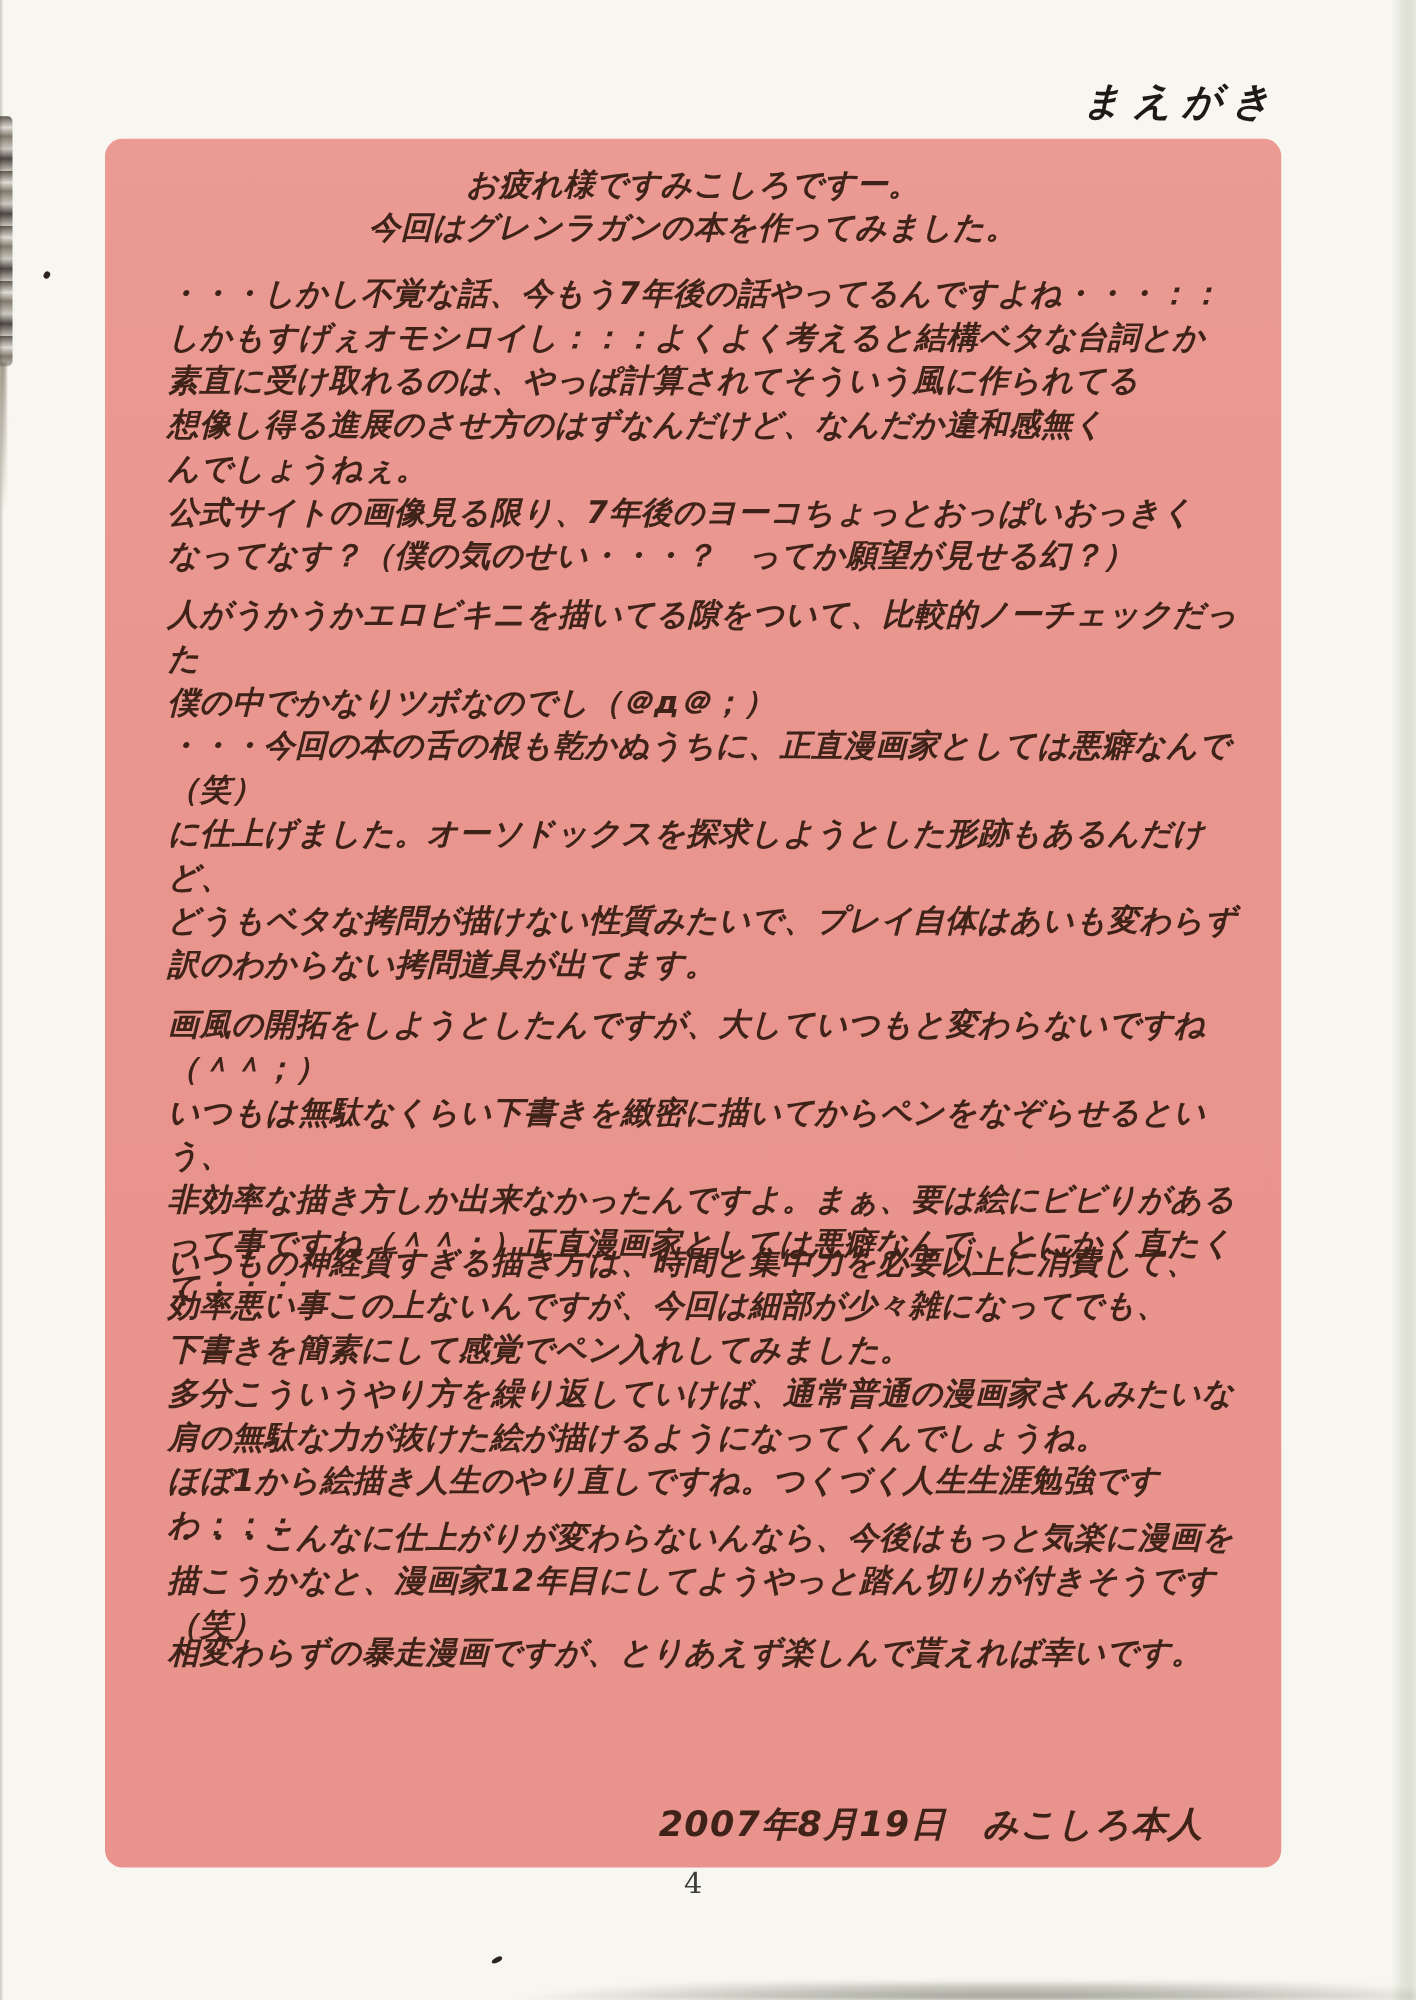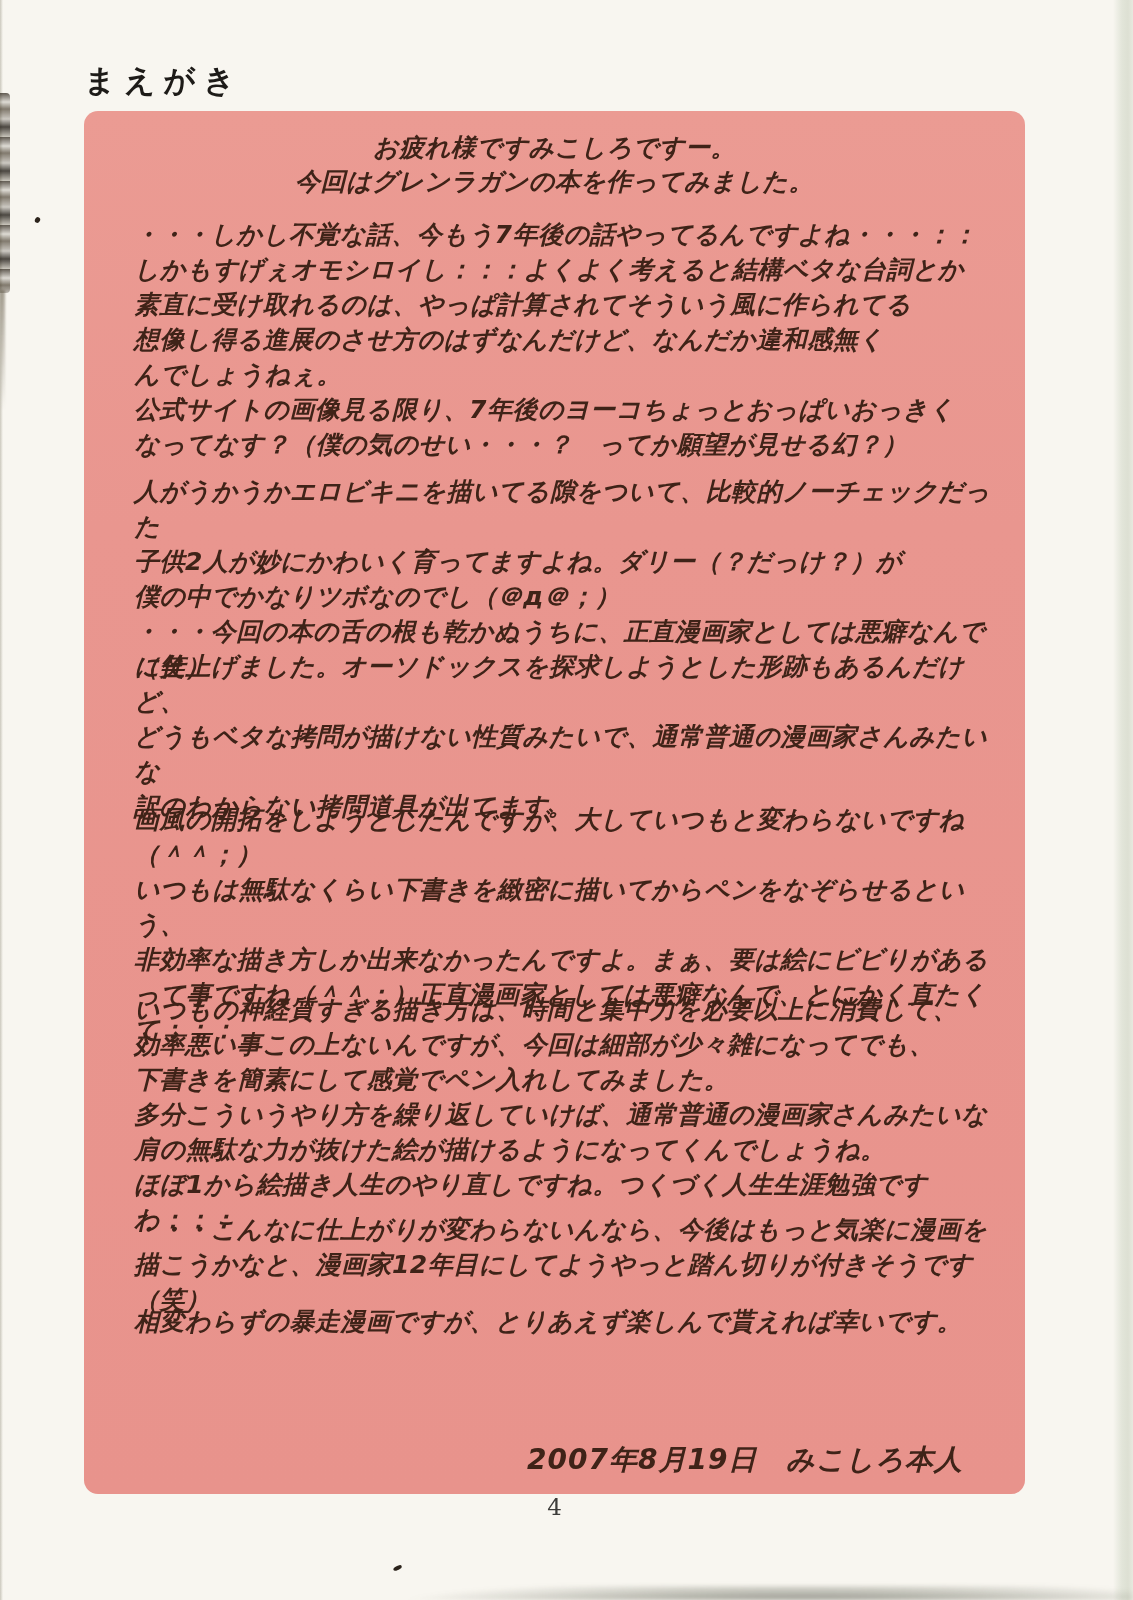--- a/index.html
+++ b/index.html
@@ -47,24 +47,25 @@
     background:radial-gradient(55% 160% at 55% 120%,rgba(55,58,46,0.55) 0%,rgba(80,84,68,0.3) 55%,rgba(80,84,68,0) 100%);
     filter:blur(2px);
   }
   .speck{position:absolute;background:#2c241c;border-radius:50%;}
   .speck.s1{left:35px;top:217px;width:5px;height:6px;transform:rotate(30deg);}
   .speck.s2{left:393px;top:1566px;width:9px;height:4px;transform:rotate(-25deg);border-radius:60% 40% 50% 50%;}
 
   
   .title{
     position:absolute;left:84px;top:60px;width:941px;
-    text-align:left;
+    text-align:right;
     font-size:31px;font-weight:bold;
     letter-spacing:8px;
     color:var(--title-ink);
+    font-style:italic;
   }
 
   
   .note{
     position:absolute;left:84px;top:111px;width:941px;height:1383px;
     background:linear-gradient(to bottom,#eb9b93 0%,var(--paper-pink) 30%,#e8938c 100%);
     border-radius:14px;
     color:var(--ink);
     font-weight:bold;
     font-size:25px;
@@ -124,27 +125,26 @@
           <div>・・・しかし不覚な話、今もう7年後の話やってるんですよね・・・：：</div>
           <div>しかもすげぇオモシロイし：：：よくよく考えると結構ベタな台詞とか</div>
           <div>素直に受け取れるのは、やっぱ計算されてそういう風に作られてる</div>
           <div>想像し得る進展のさせ方のはずなんだけど、なんだか違和感無く</div>
           <div>んでしょうねぇ。</div>
           <div>公式サイトの画像見る限り、7年後のヨーコちょっとおっぱいおっきく</div>
           <div>なってなす？（僕の気のせい・・・？　ってか願望が見せる幻？）</div>
         </div>
         <div class="para para1">
           <div>人がうかうかエロビキニを描いてる隙をついて、比較的ノーチェックだった</div>
-          <div>子供2人が妙にかわいく育ってますよね。ダリー（？だっけ？）が</div>
           <div>僕の中でかなりツボなのでし（＠д＠；）</div>
           <div>・・・今回の本の舌の根も乾かぬうちに、正直漫画家としては悪癖なんで（笑）</div>
         </div>
         <div class="para para2">
           <div>に仕上げました。オーソドックスを探求しようとした形跡もあるんだけど、</div>
-          <div>どうもベタな拷問が描けない性質みたいで、通常普通の漫画家さんみたいな</div>
+          <div>どうもベタな拷問が描けない性質みたいで、プレイ自体はあいも変わらず</div>
           <div>訳のわからない拷問道具が出てます。</div>
         </div>
         <div class="para para3">
           <div>画風の開拓をしようとしたんですが、大していつもと変わらないですね（＾＾；）</div>
           <div>いつもは無駄なくらい下書きを緻密に描いてからペンをなぞらせるという、</div>
           <div>非効率な描き方しか出来なかったんですよ。まぁ、要は絵にビビりがある</div>
           <div>って事ですね（＾＾；）正直漫画家としては悪癖なんで、とにかく直たくて：：：</div>
         </div>
         <div class="para para4">
           <div>いつもの神経質すぎる描き方は、時間と集中力を必要以上に消費して、</div>

